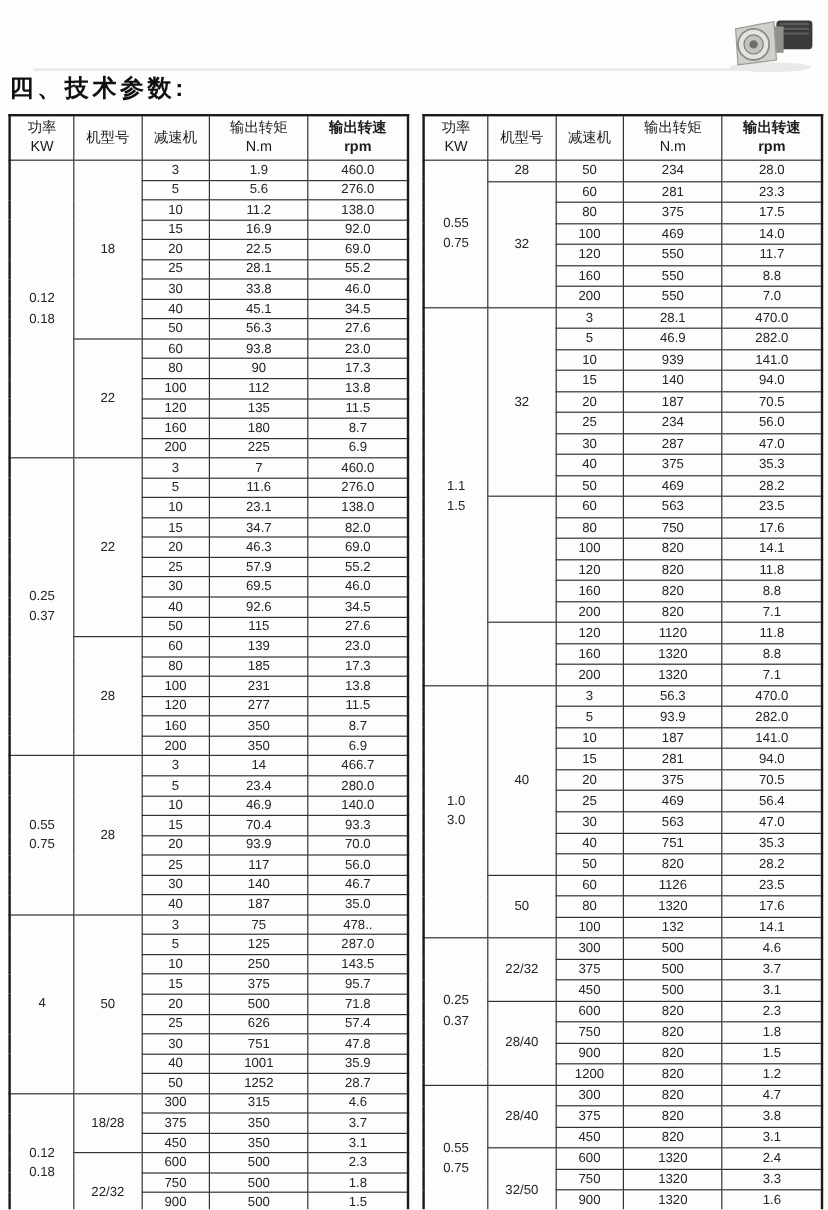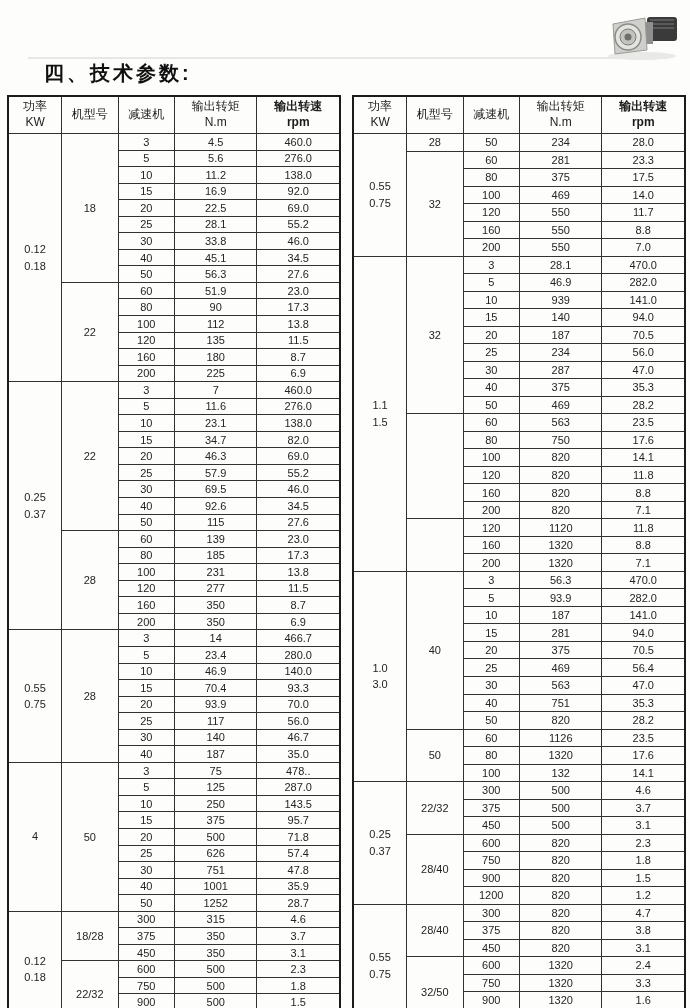--- a/index.html
+++ b/index.html
@@ -11,21 +11,20 @@
     overflow:hidden;
   }
   #top-rule{
     position:absolute;top:57px;left:28px;width:640px;height:2px;
     background:#e7e7e5;
   }
   #page-title{
     position:absolute;top:60px;left:8px;
     font-size:20px;font-weight:bold;color:#101010;
     letter-spacing:3px;
-    margin-left:36px;
   }
   #motor-photo{
     position:absolute;top:8px;left:601px;width:82px;height:54px;
   }
   .spec-table{
     position:absolute;top:95px;
     width:334px;height:934px;
     border-collapse:collapse;table-layout:fixed;
     border:2px solid #1b1b1b;
     background:#fdfdfc;
@@ -96,21 +95,21 @@
         </tr>
       </thead>
       <tbody>
         <tr>
           <td rowspan="15" class="power">
             <div>0.12</div>
             <div>0.18</div>
           </td>
           <td rowspan="9">18</td>
           <td>3</td>
-          <td>4.5</td>
+          <td>1.9</td>
           <td>460.0</td>
         </tr>
         <tr>
           <td>5</td>
           <td>5.6</td>
           <td>276.0</td>
         </tr>
         <tr>
           <td>10</td>
           <td>11.2</td>
@@ -142,21 +141,21 @@
           <td>34.5</td>
         </tr>
         <tr>
           <td>50</td>
           <td>56.3</td>
           <td>27.6</td>
         </tr>
         <tr>
           <td rowspan="6">22</td>
           <td>60</td>
-          <td>51.9</td>
+          <td>93.8</td>
           <td>23.0</td>
         </tr>
         <tr>
           <td>80</td>
           <td>90</td>
           <td>17.3</td>
         </tr>
         <tr>
           <td>100</td>
           <td>112</td>

